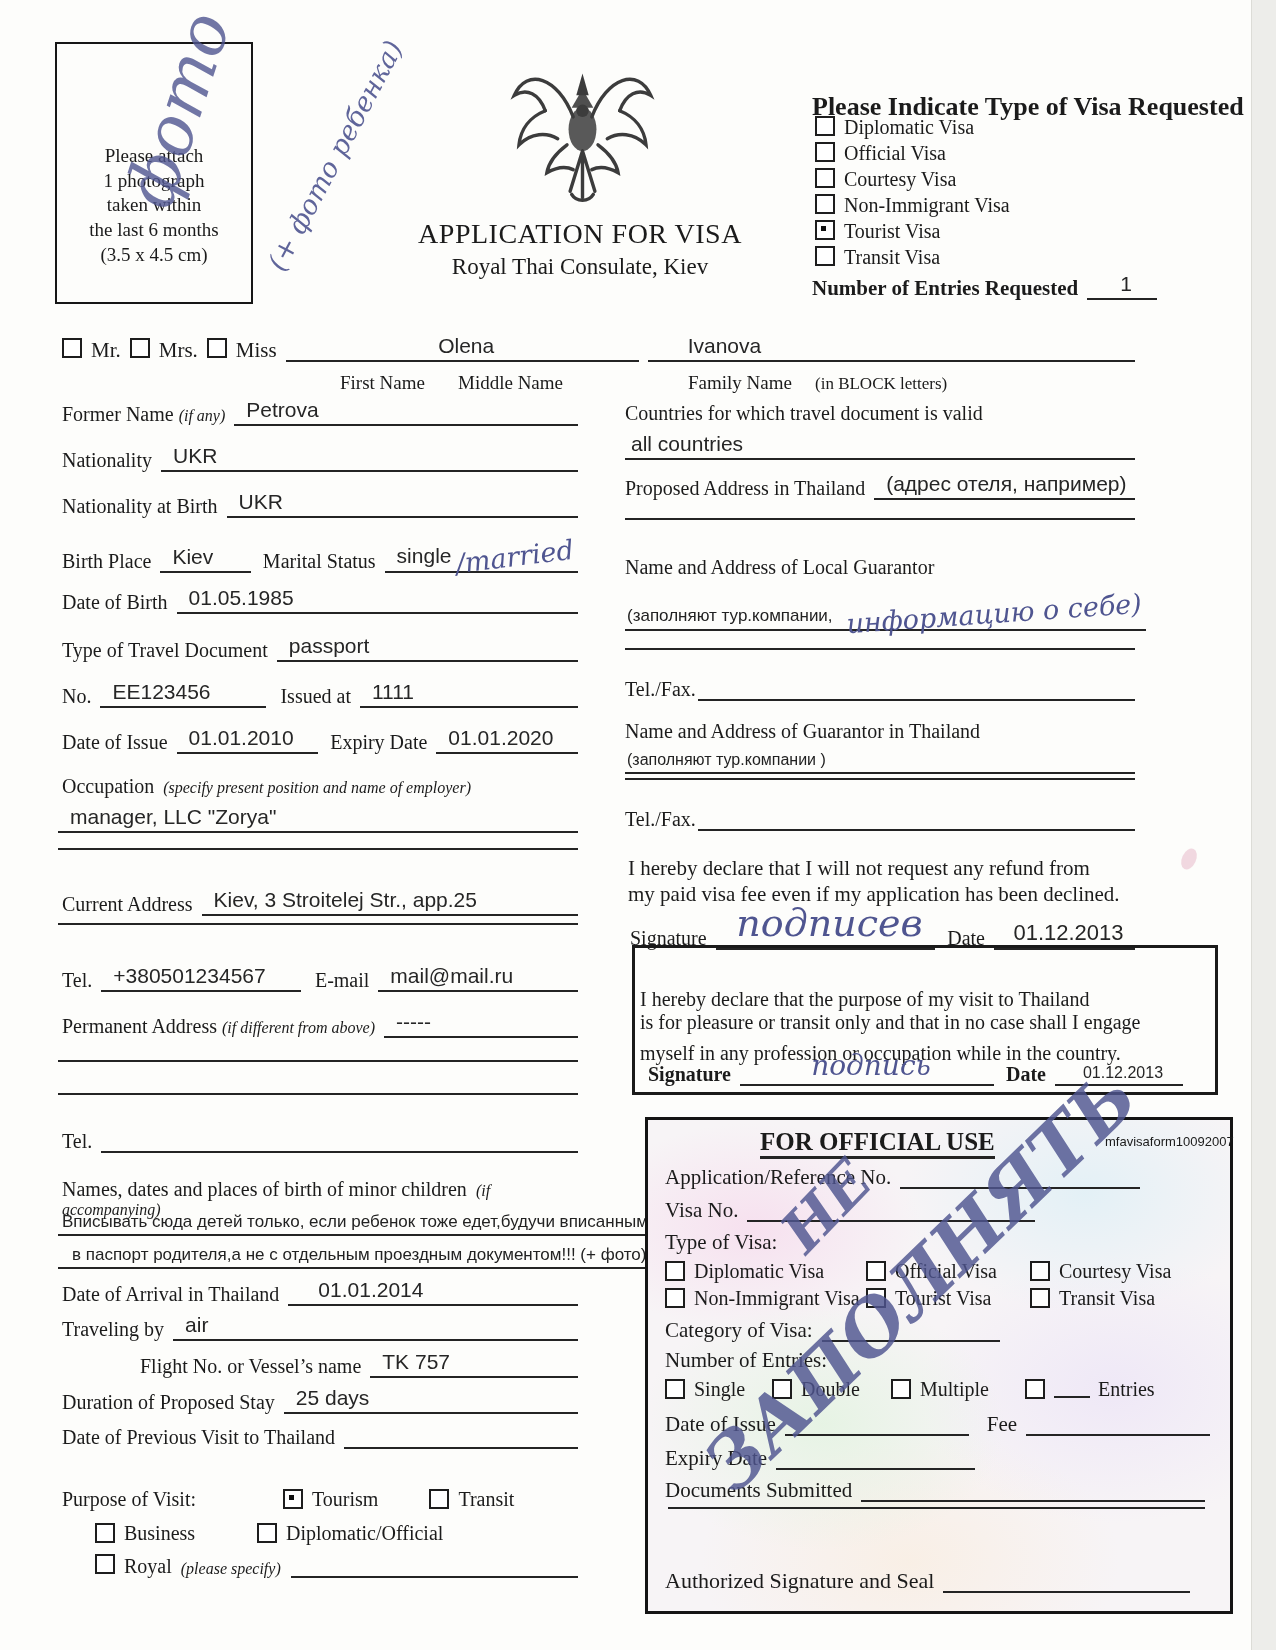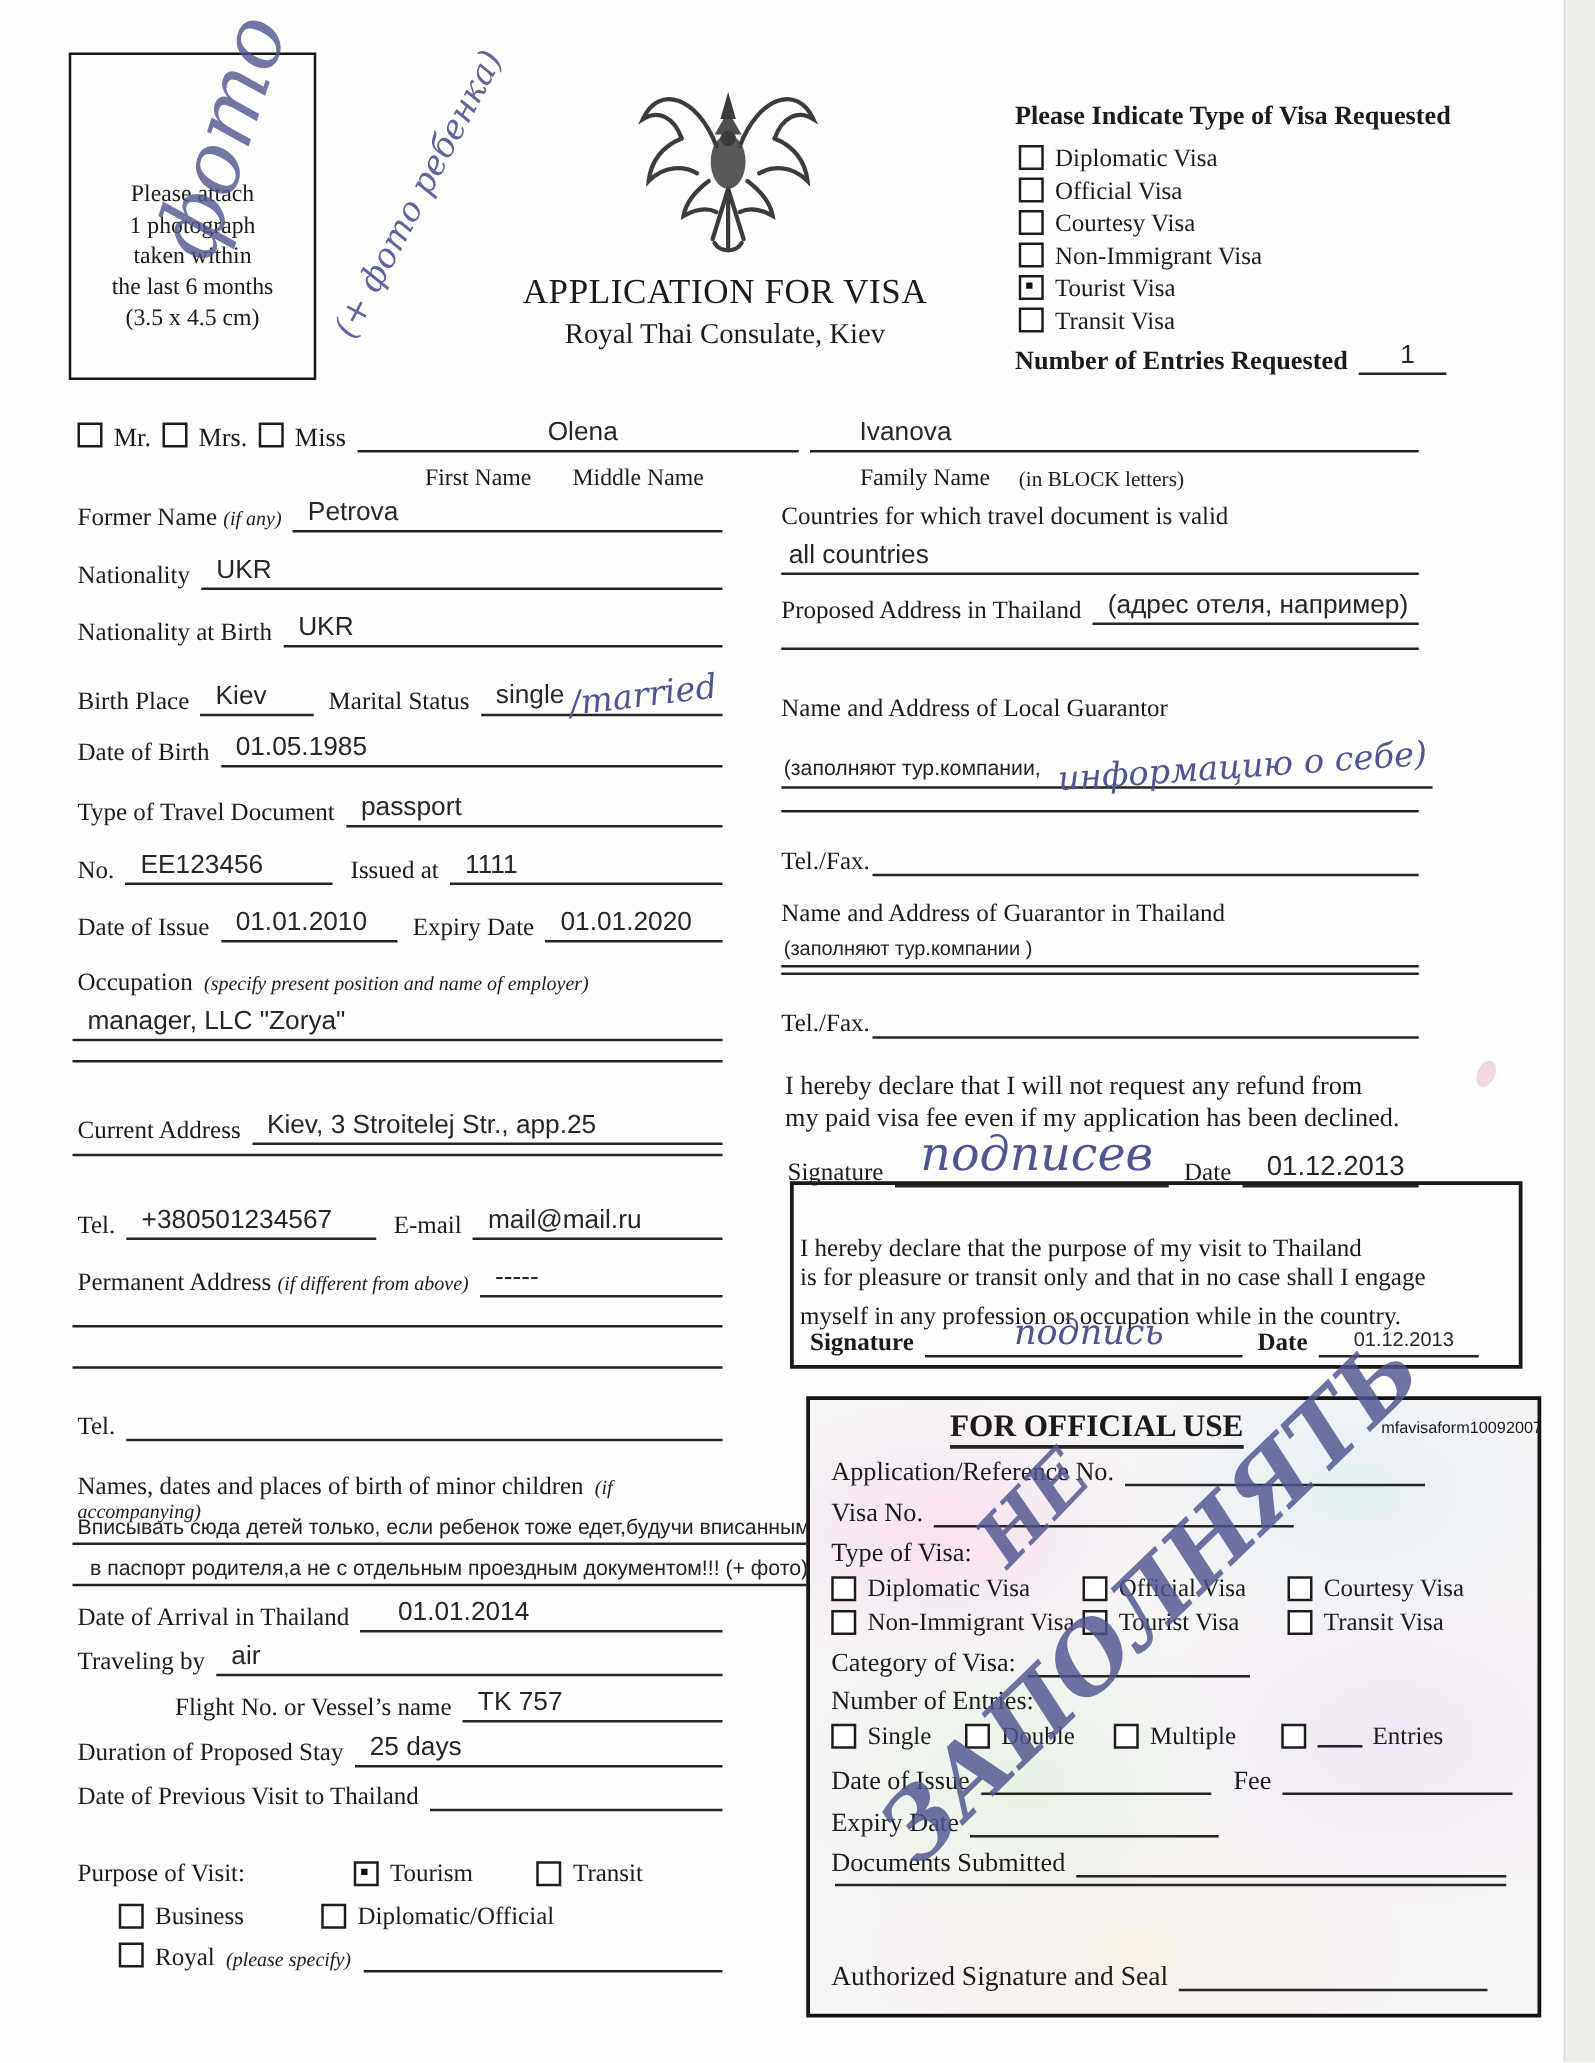--- a/index.html
+++ b/index.html
@@ -84,21 +84,21 @@
         <path d="M50 12 L46 26 L54 26 Z"></path>
         <path d="M50 22 L43 34 L57 34 Z" opacity="0.9"></path>
         <circle cx="50" cy="36" r="4"></circle>
       </g>
     </svg>
   </div>
 
   <div class="abs title">APPLICATION FOR VISA</div>
   <div class="abs subtitle">Royal Thai Consulate, Kiev</div>
 
-  <div class="abs b" style="left:812px; top:80px; font-size:21px;">Please Indicate Type of Visa Requested</div>
+  <div class="abs b" style="left:812px; top:92px; font-size:26px;">Please Indicate Type of Visa Requested</div>
   <div class="abs" style="left:815px; top:114px;">
     <div class="vr-item">
         <span class="cb"></span>
         <span class="lbl">Diplomatic Visa</span>
       </div>
     <div class="vr-item">
         <span class="cb"></span>
         <span class="lbl">Official Visa</span>
       </div>
     <div class="vr-item">

